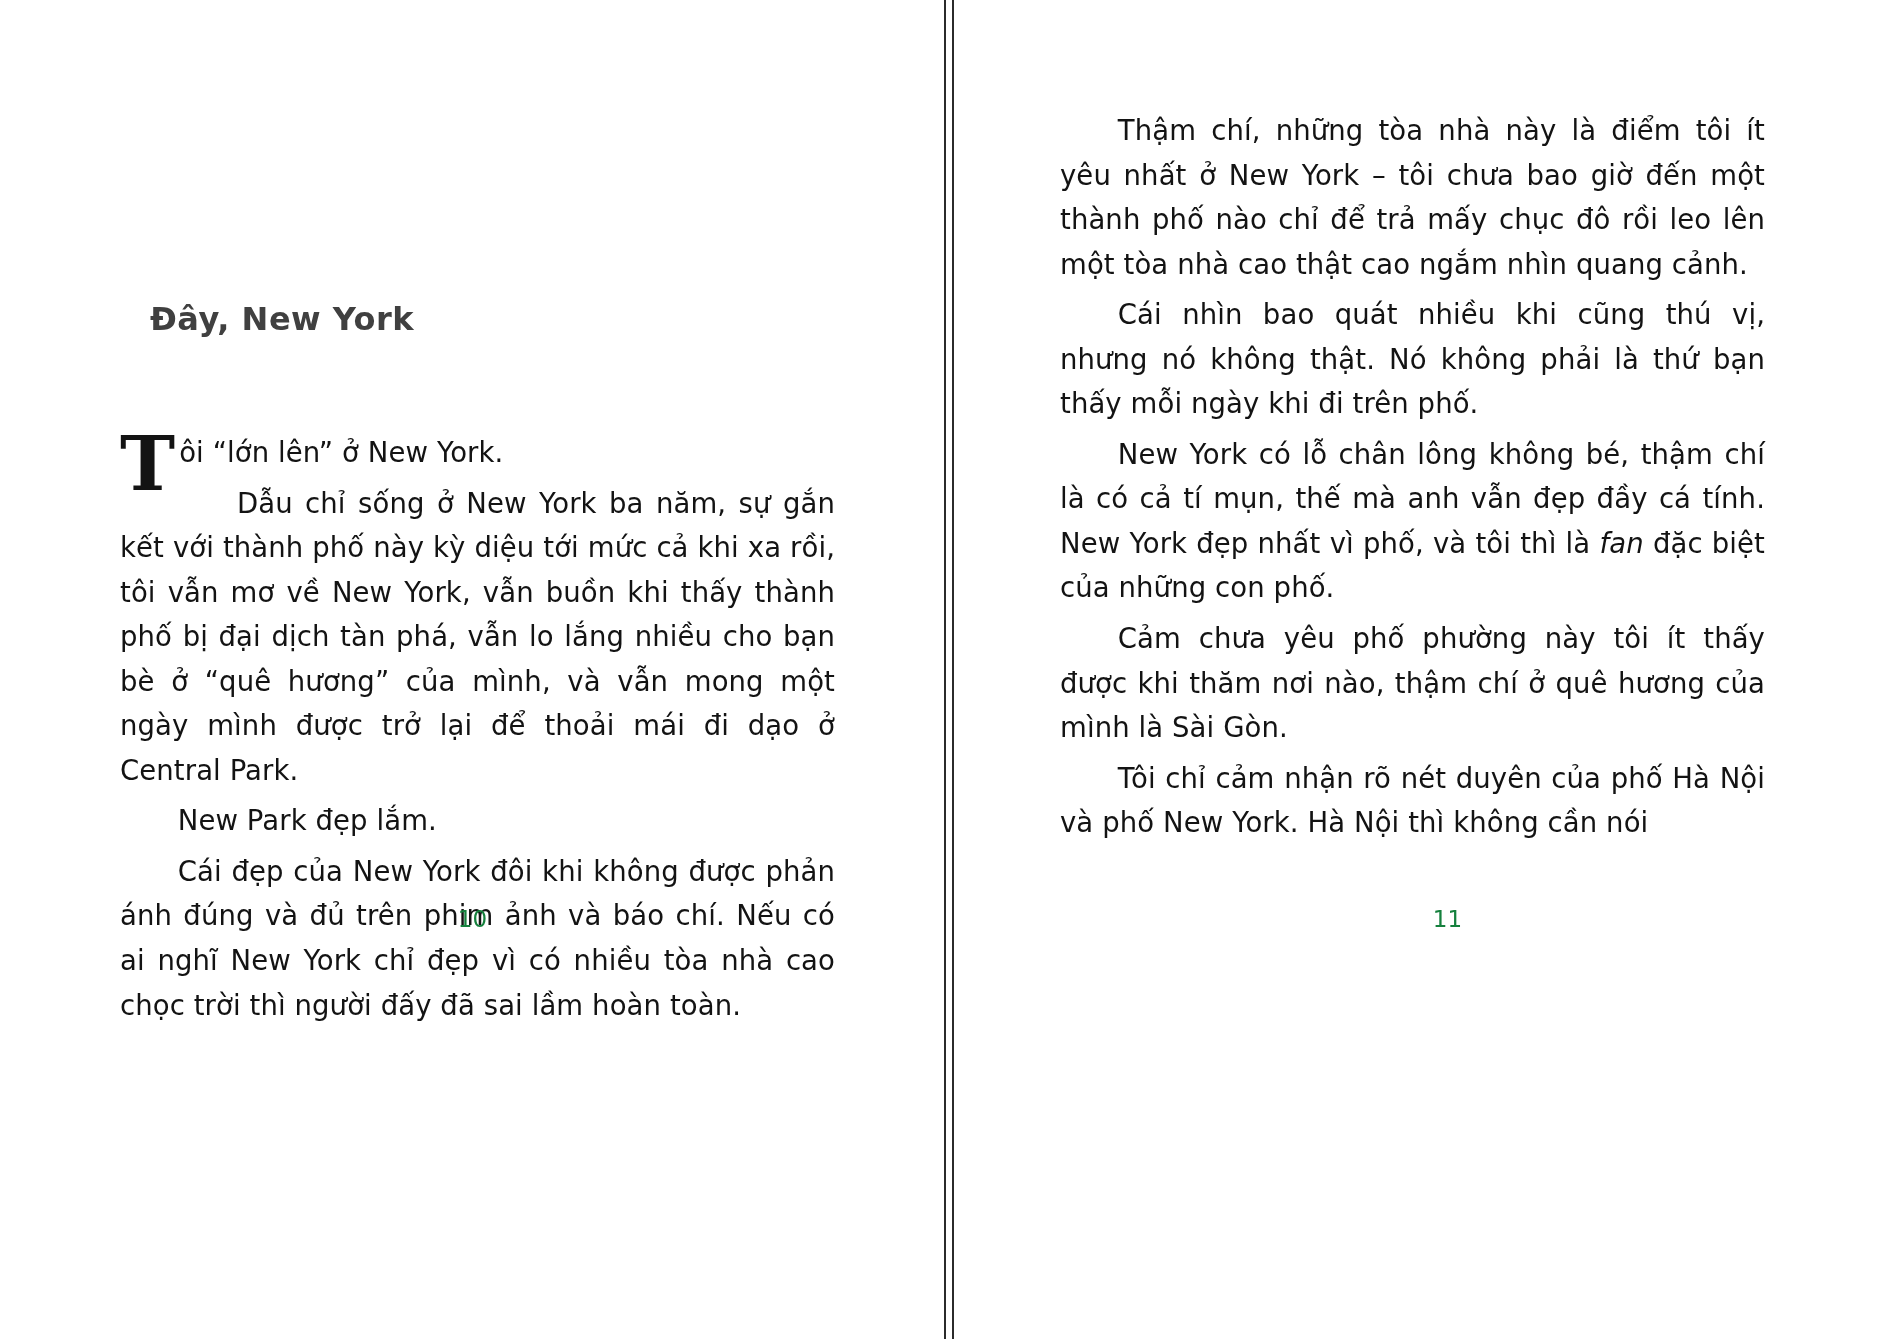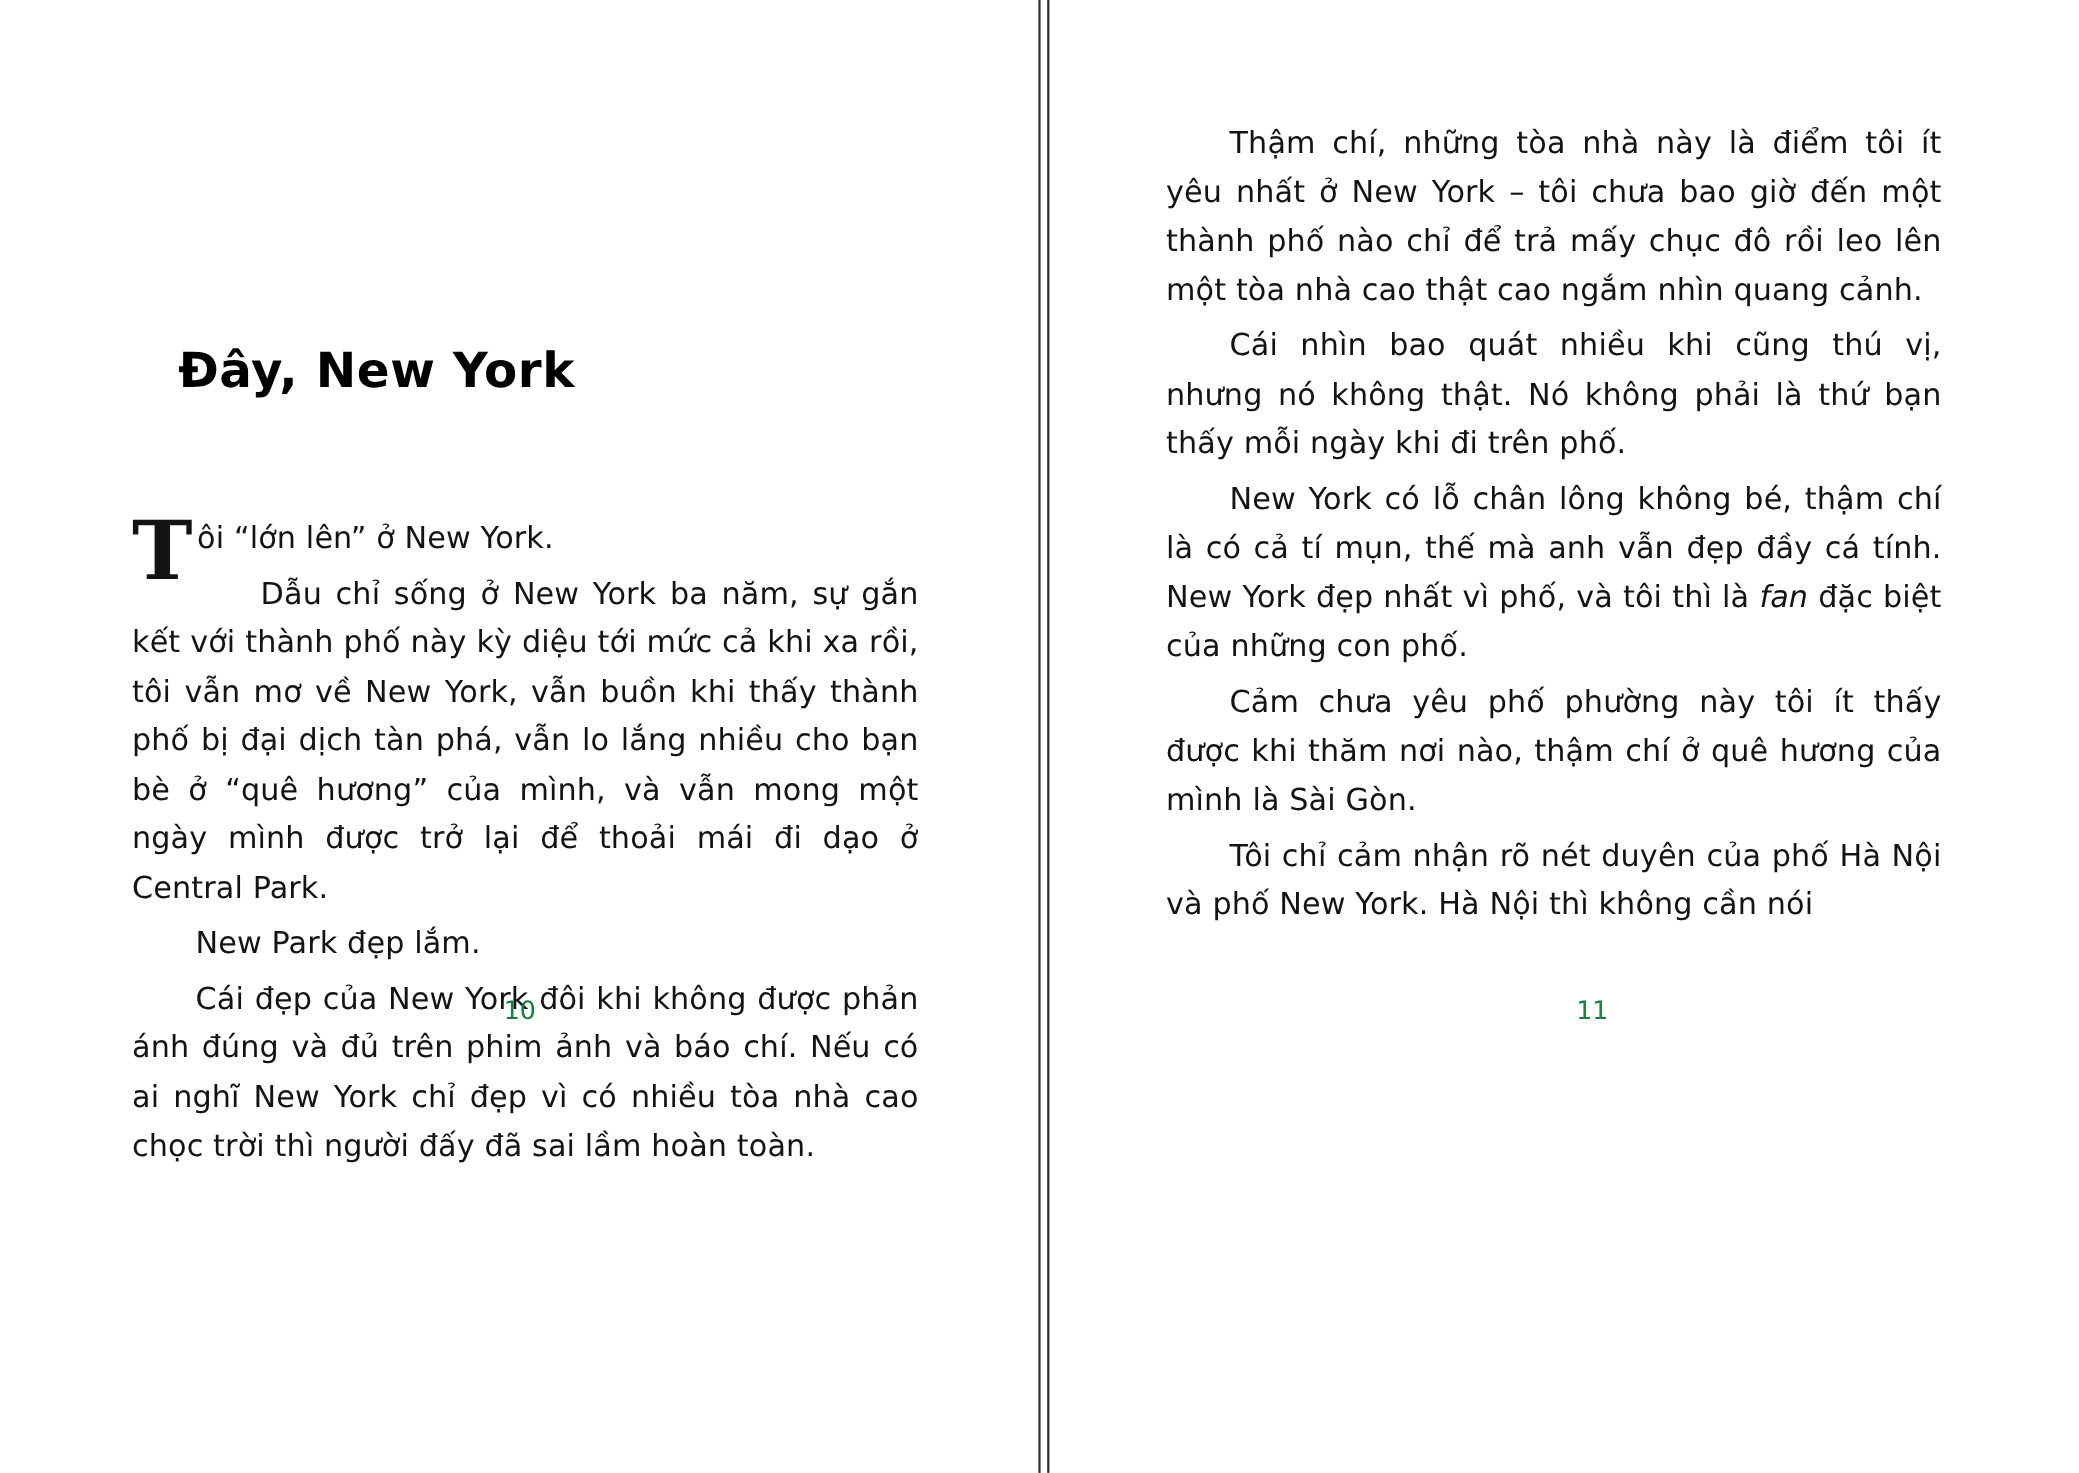--- a/index.html
+++ b/index.html
@@ -40,27 +40,27 @@
     top: 0;
     width: 2px;
     height: 1339px;
     background: #2b2b2b;
   }
   .gutter-line.left { left: 944px; }
   .gutter-line.right { left: 952px; }
 
   .chapter-title {
     font-family: "DejaVu Sans", sans-serif;
-    font-size: 44px;
+    font-size: 32px;
     font-weight: 600;
     letter-spacing: 0.5px;
-    margin: 12px;
+    margin: 0;
     padding-top: 300px;
     padding-left: 30px;
-    color: #000000;
+    color: #404040;
   }
 
   .body-block {
     font-size: 27.5px;
     line-height: 1.62;
     text-align: justify;
     color: #131313;
     letter-spacing: 0.1px;
   }
   .page-left .body-block {

